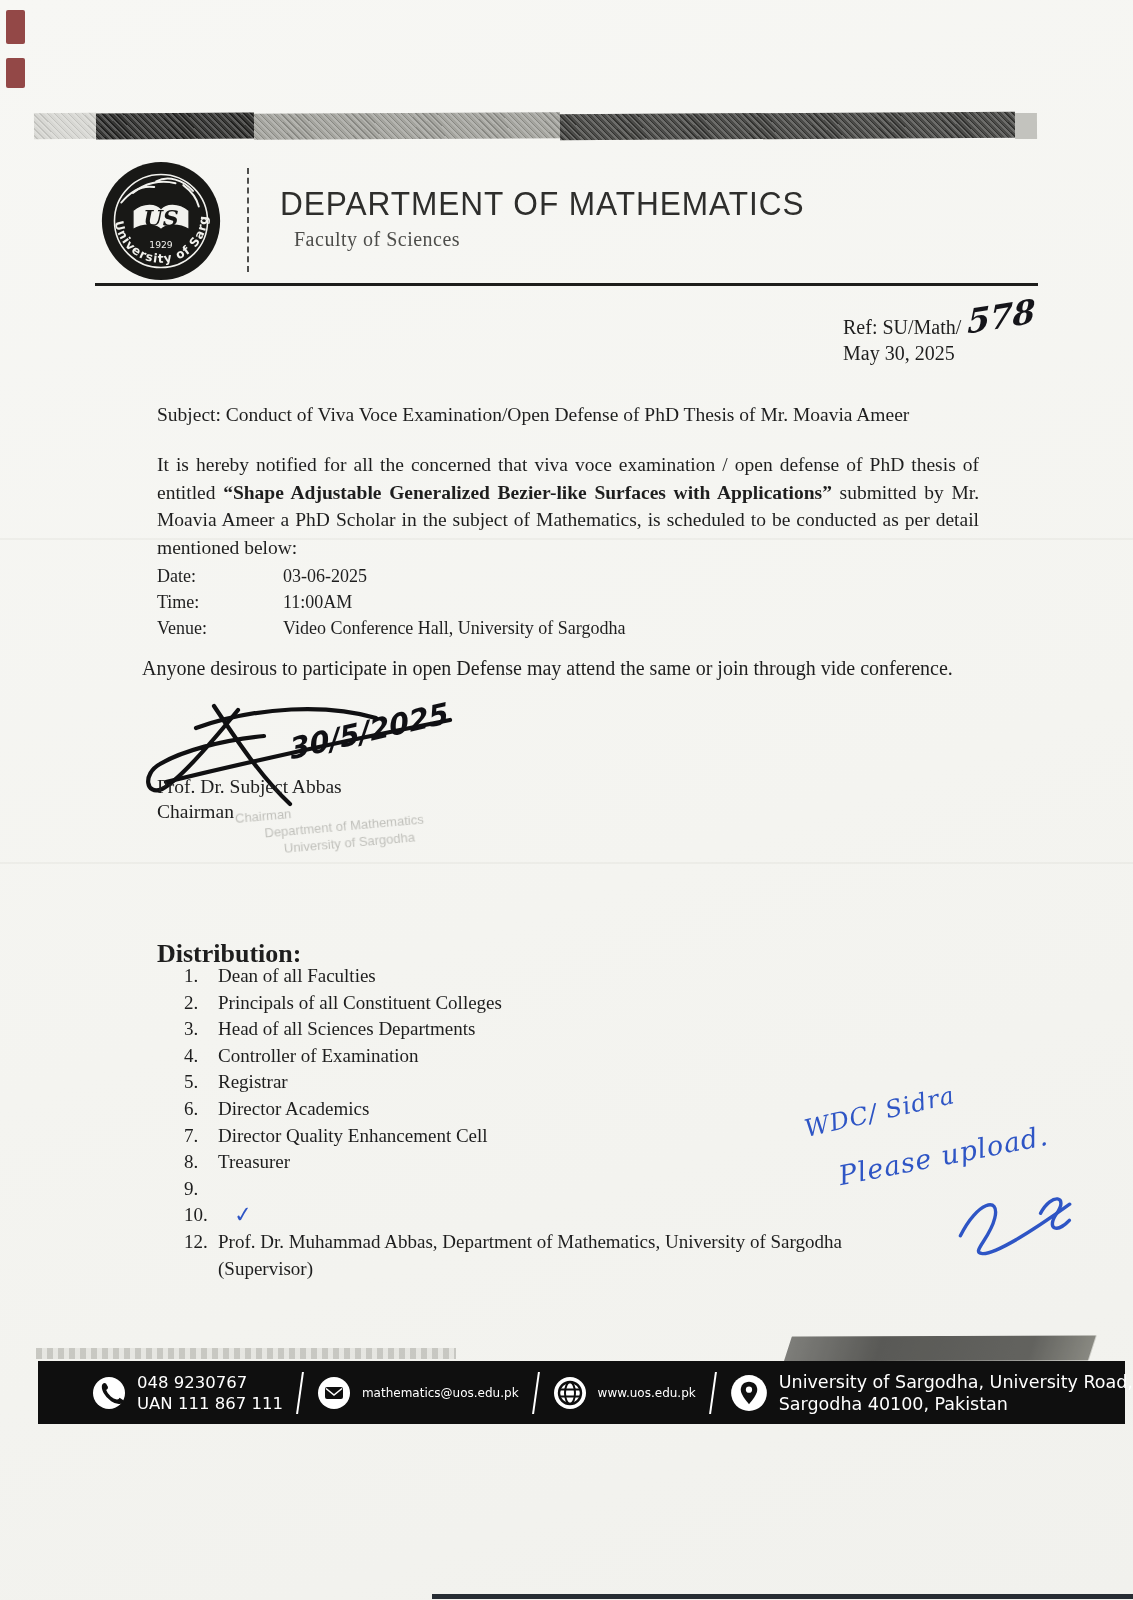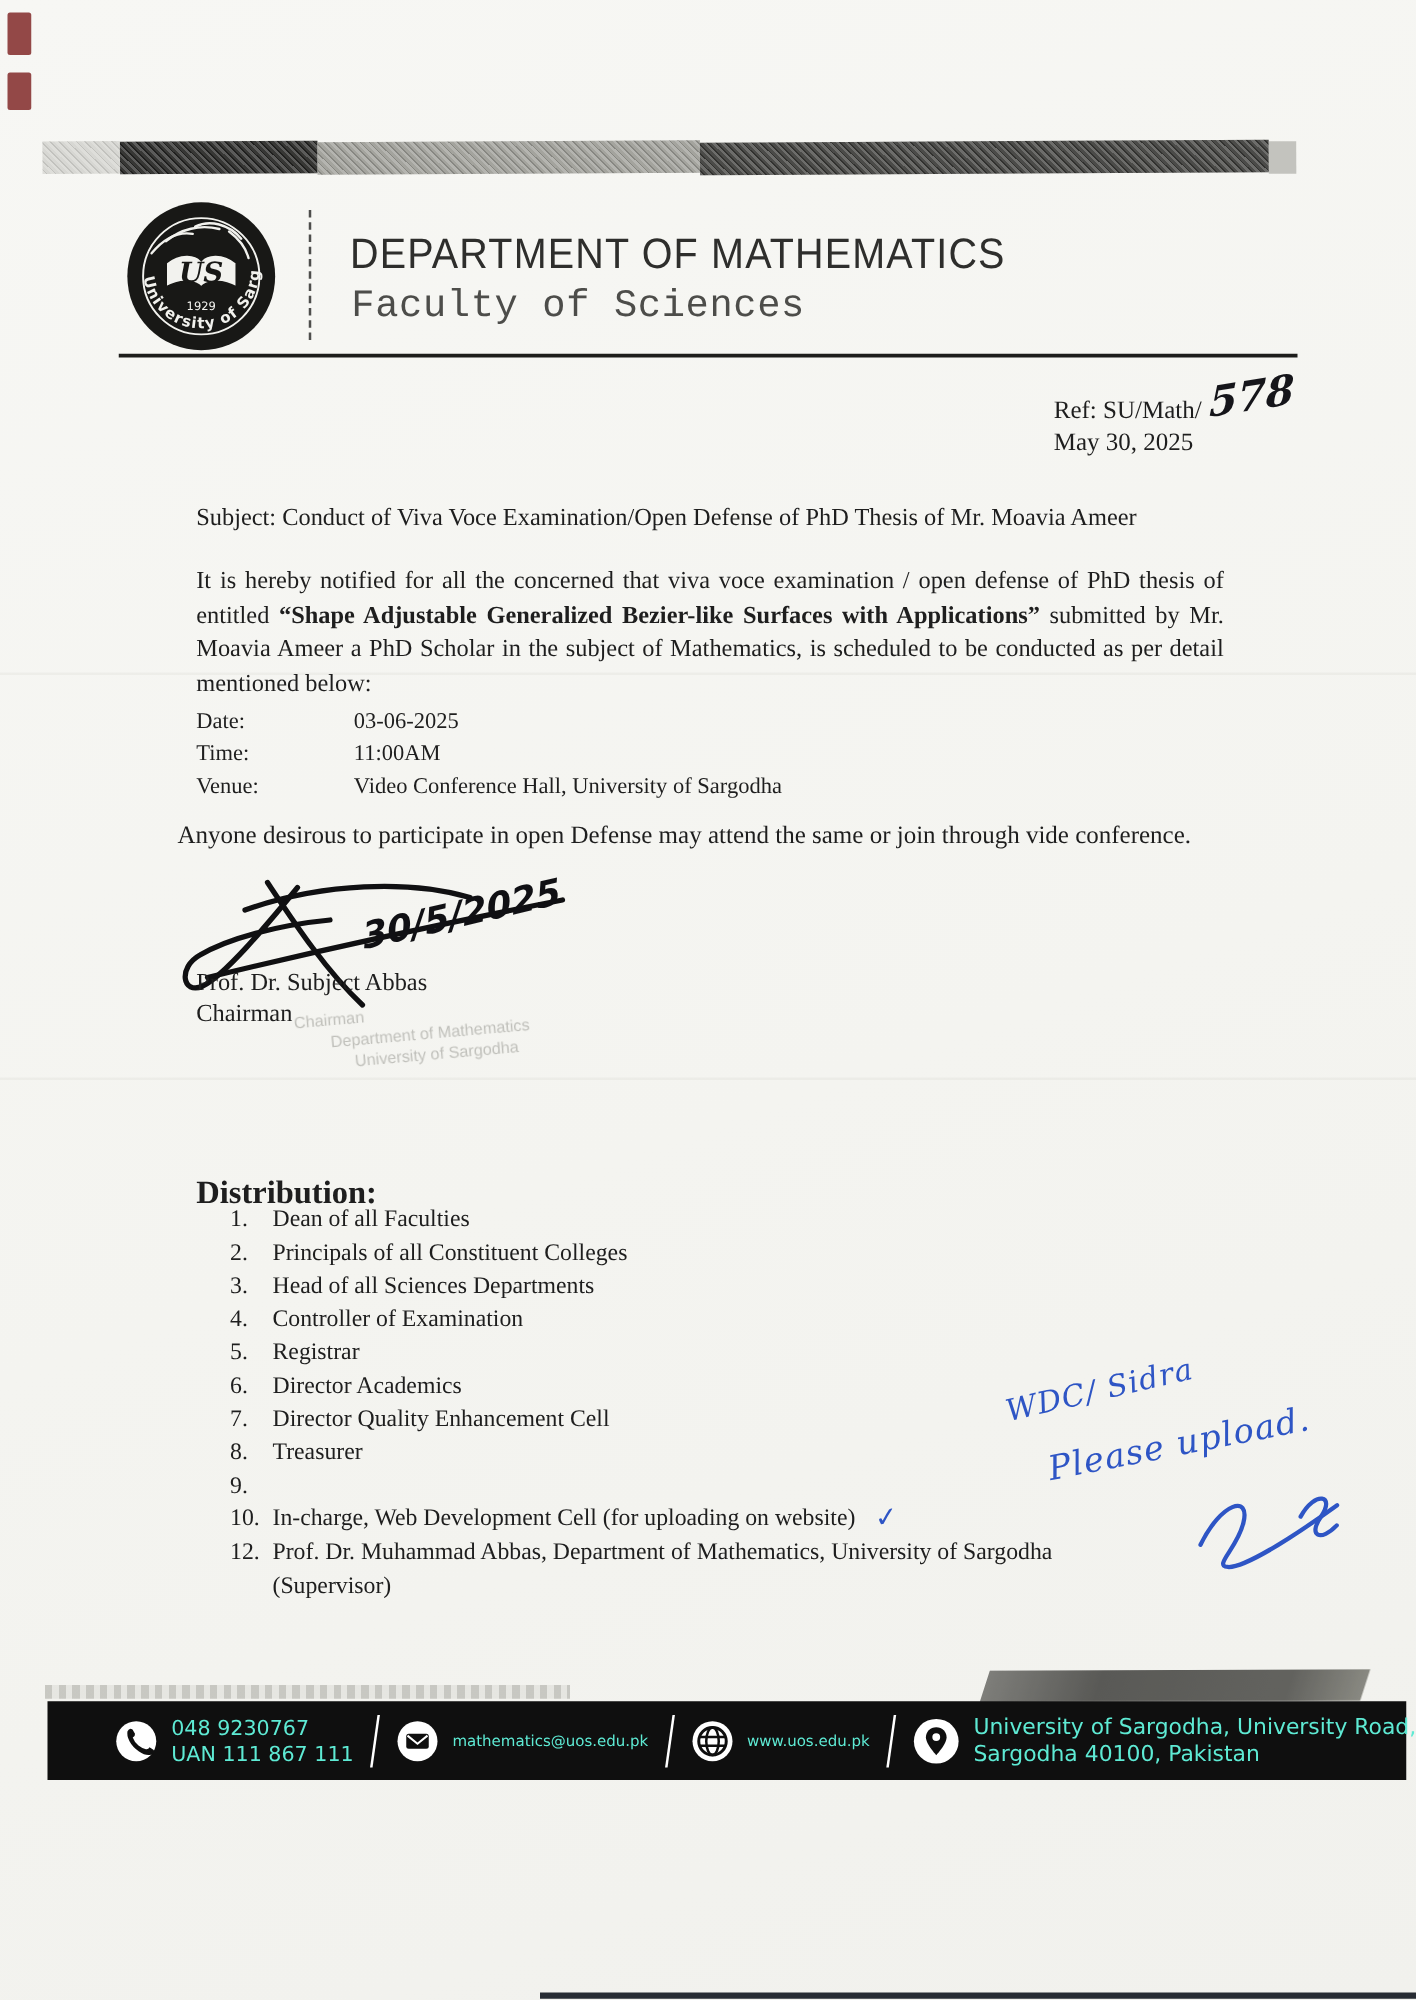--- a/index.html
+++ b/index.html
@@ -15,21 +15,21 @@
   .crease{position:absolute;left:0;width:100%;height:2px;background:rgba(90,90,80,.05);}
   .bottom-line{position:absolute;left:432px;top:1594px;width:701px;height:5px;background:#272c33;}
   .smudge-right{position:absolute;left:788px;top:1336px;width:304px;height:25px;background:linear-gradient(90deg,#6a6a66,#3f3f3c 30%,#4a4a46 80%,#77776f);transform:skewX(-18deg) rotate(-.2deg);opacity:.85;filter:blur(.4px);}
   .smudge-left{position:absolute;left:36px;top:1348px;width:420px;height:11px;background:repeating-linear-gradient(90deg,rgba(120,120,112,.35) 0 6px,rgba(180,180,172,.2) 6px 11px);filter:blur(.5px);}
 
   
   .logo{left:98px;top:158px;}
   .hdr-divider{left:247px;top:168px;height:104px;border-left:2px dashed #4e4e4c;}
   .dept-title{left:280px;top:184px;font-family:"Liberation Sans",sans-serif;font-size:34px;font-weight:400;
               letter-spacing:1px;color:#2e2e2c;transform:scaleX(.93);transform-origin:left;white-space:nowrap;}
-  .faculty{left:281px;top:228px;font-family:Liberation Mono, monospace;font-size:31px;color:#4d4d4a;letter-spacing:.5px;}
+  .faculty{left:294px;top:228px;font-family:Liberation Serif, serif;font-size:20px;color:#4d4d4a;letter-spacing:.5px;}
   .hdr-rule{left:95px;top:283px;width:943px;height:3px;background:#1d1d1b;}
 
   
   .ref-block{left:843px;top:310px;width:270px;font-size:20px;line-height:26px;}
   .ref-line{white-space:nowrap;}
   .hand{font-family:"DejaVu Serif",serif;font-style:italic;}
   .ref-num{display:inline-block;font-size:33px;font-weight:bold;transform:rotate(-9deg) skewX(-10deg);
            margin-left:6px;position:relative;top:-6px;color:#15151a;}
 
   
@@ -59,21 +59,21 @@
   .check{color:#2e55c5;font-weight:bold;font-size:22px;margin-left:16px;display:inline-block;transform:rotate(-6deg);font-family:"DejaVu Sans",sans-serif;}
 
   
   .blue-note{left:775px;top:1092px;width:330px;height:170px;color:#2e55c5;font-family:"DejaVu Sans",sans-serif;font-style:italic;}
   .note1{position:absolute;left:28px;top:6px;font-size:24px;transform:rotate(-13deg);letter-spacing:1px;white-space:nowrap;}
   .note2{position:absolute;left:62px;top:48px;font-size:27px;transform:rotate(-11deg);letter-spacing:1px;white-space:nowrap;}
   .note-sig{position:absolute;left:170px;top:90px;transform:rotate(-6deg);}
 
   
   .footer-bar{left:38px;top:1361px;width:1087px;height:63px;background:#0f0f0f;display:flex;align-items:center;
-              padding-left:54px;box-sizing:border-box;color:#5eead4;font-family:"DejaVu Sans",sans-serif;}
+              padding-left:54px;box-sizing:border-box;color:#ffffff;font-family:"DejaVu Sans",sans-serif;}
   .f-sec{display:flex;align-items:center;gap:11px;}
   .f-div{width:2px;height:42px;background:#fff;margin:0 16px;transform:skewX(-8deg);flex:none;}
   .f-small{font-size:16.5px;line-height:21px;white-space:nowrap;}
   .f-text{font-size:12px;white-space:nowrap;}
   .icon-circle{width:34px;height:34px;flex:none;}
 </style>
 </head>
 <body>
 
 <div class="page">
@@ -192,21 +192,20 @@
       </div>
     <div class="dist-item">
         <span class="dist-num">8.</span>
         <span>Treasurer</span>
       </div>
     <div class="dist-item">
         <span class="dist-num">9.</span>
       </div>
     <div class="dist-item">
         <span class="dist-num">10.</span>
-        <span>In-charge, Web Development Cell (for uploading on website)</span>
         <span class="check">✓</span>
       </div>
     <div class="dist-item">
         <span class="dist-num">12.</span>
         <span style="max-width:690px;">Prof. Dr. Muhammad Abbas, Department of Mathematics, University of Sargodha (Supervisor)</span>
       </div>
   </div>
 
   <div class="abs blue-note">
     <div class="note1 hand">WDC/ Sidra</div>

